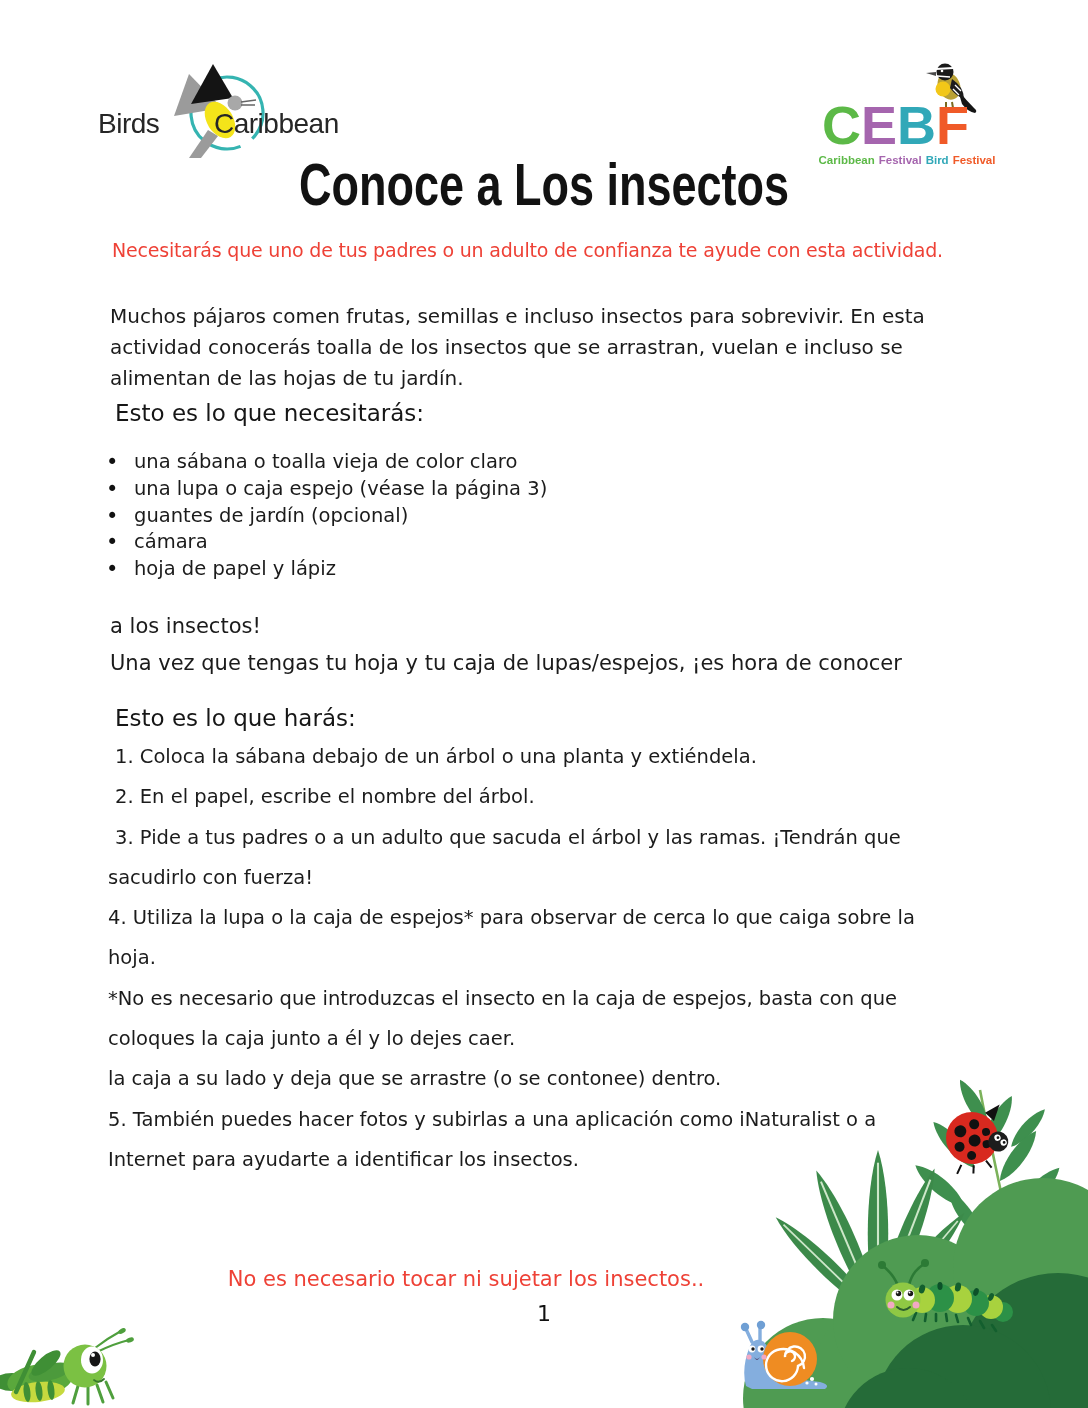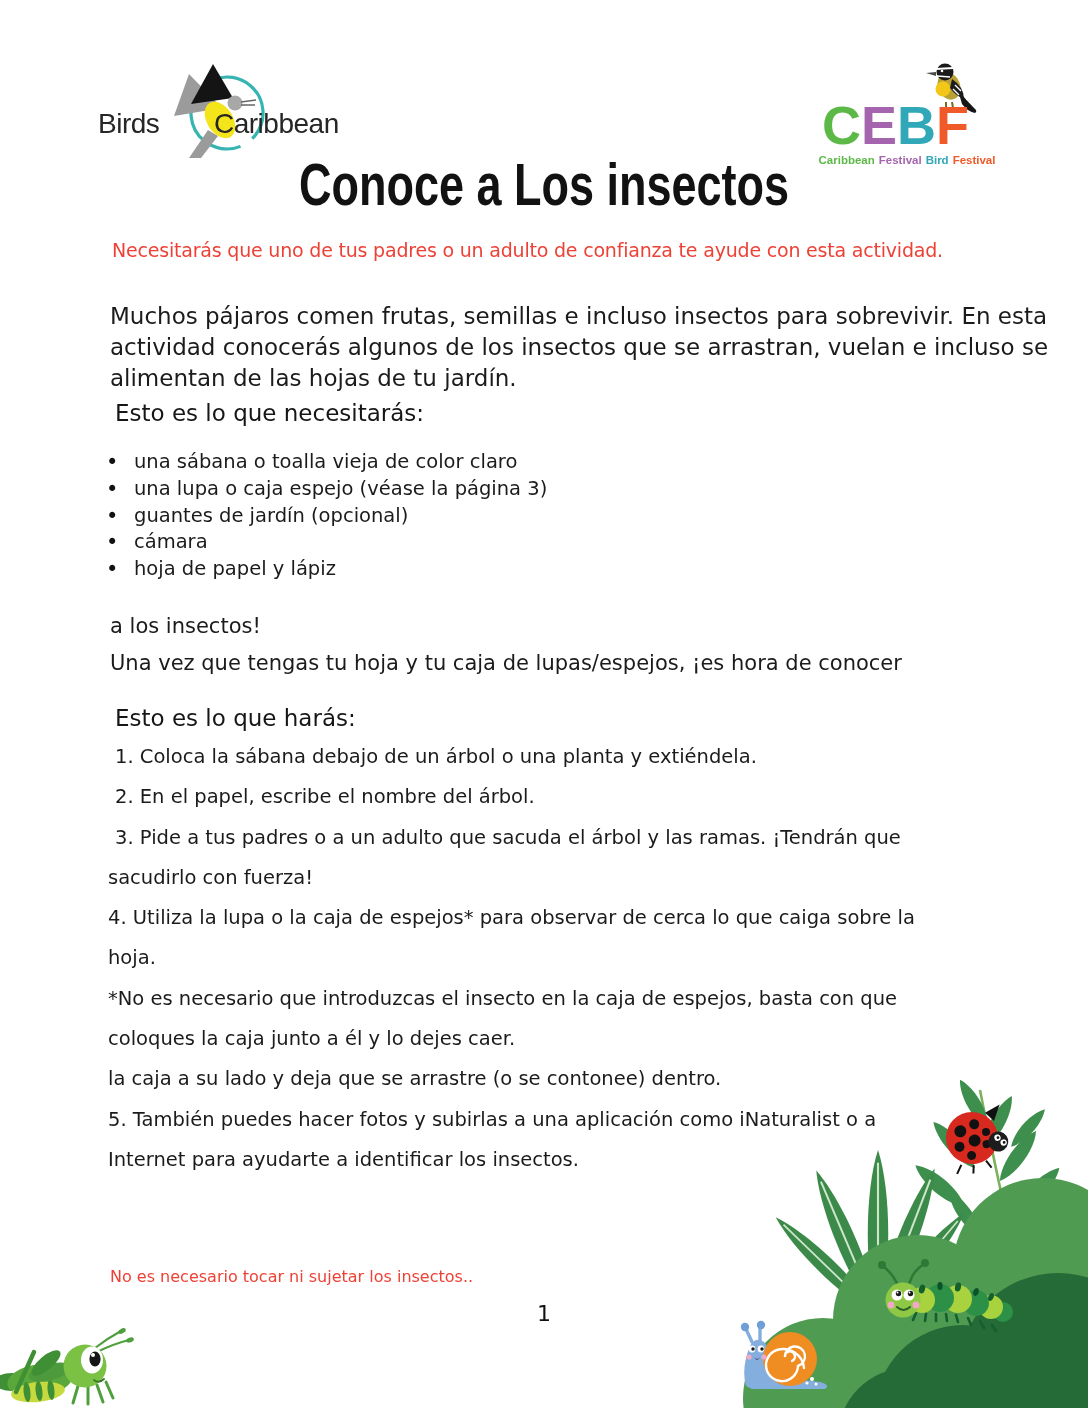--- a/index.html
+++ b/index.html
@@ -19,35 +19,35 @@
   .cebf-tagline{position:absolute;left:0;top:94px;width:190px;text-align:center;
     font-family:"Liberation Sans",sans-serif;font-size:11.5px;font-weight:700;white-space:nowrap;}
   .cebf-tagline span{margin:0 2px;}
   .tg-0{color:#5cb947;} .tg-1{color:#a565ae;} .tg-2{color:#31a8b8;} .tg-3{color:#f05a28;}
   
   .title{position:absolute;left:0;top:150px;width:1088px;text-align:center;
     font-family:"Liberation Sans",sans-serif;font-weight:700;font-size:60px;color:#121212;
     transform:scaleX(0.75);transform-origin:50% 50%;letter-spacing:0;}
   .warning{position:absolute;left:112px;top:239px;width:900px;
     font-size:19px;letter-spacing:-0.2px;color:#ee4136;white-space:nowrap;}
-  .intro{position:absolute;left:110px;top:301px;width:900px;font-size:23px;}
+  .intro{position:absolute;left:110px;top:301px;width:900px;font-size:20px;}
   .intro div{line-height:31px;white-space:nowrap;}
   .h2{position:absolute;font-size:23px;color:#161616;}
   .h-needs{left:115px;top:400px;}
   .h-steps{left:115px;top:705px;text-align:center;}
   .materials{position:absolute;left:104px;top:449px;list-style:none;margin:0;padding:0;font-size:19.5px;}
   .materials li{position:relative;line-height:26.8px;padding-left:30px;white-space:nowrap;}
   .materials li::before{content:"\2022";position:absolute;left:2px;top:0;font-size:21px;color:#111;}
   .transition{position:absolute;left:110px;top:608px;font-size:21px;}
   .transition div{line-height:37px;white-space:nowrap;}
   .steps{position:absolute;left:108px;top:745px;width:920px;font-size:19.5px;}
   .steps .line{line-height:23px;margin-bottom:17.3px;white-space:nowrap;}
   .steps .line:nth-child(-n+3){padding-left:7px;}
-  .note{position:absolute;left:110px;top:1267px;width:712px;
-    font-size:16px;color:#ee4136;}
+  .note{position:absolute;left:110px;top:1267px;width:712px;text-align:center;
+    font-size:21px;color:#ee4136;}
   .pagenum{position:absolute;left:0;top:1301px;width:1088px;text-align:center;font-size:22px;color:#111;}
   
   .scene{position:absolute;right:0;bottom:0;width:360px;height:360px;}
   .grasshopper{position:absolute;left:0;bottom:0;width:160px;height:80px;}
   svg text{font-family:"Liberation Sans",sans-serif;}
 </style>
 </head>
 <body>
 
 <div class="page">
@@ -93,21 +93,21 @@
       <span class="tg-0">Caribbean</span><span class="tg-1">Festival</span><span class="tg-2">Bird</span><span class="tg-3">Festival</span>
     </div>
   </div>
 
   <div class="title">Conoce a Los insectos</div>
 
   <div class="warning">Necesitarás que uno de tus padres o un adulto de confianza te ayude con esta actividad.</div>
 
   <div class="intro">
     <div>Muchos pájaros comen frutas, semillas e incluso insectos para sobrevivir. En esta</div>
-    <div>actividad conocerás algunos de los insectos que se arrastran, vuelan e incluso se</div>
+    <div>actividad conocerás toalla de los insectos que se arrastran, vuelan e incluso se</div>
     <div>alimentan de las hojas de tu jardín.</div>
   </div>
 
   <div class="h2 h-needs">Esto es lo que necesitarás:</div>
   <ul class="materials">
     <li>una sábana o toalla vieja de color claro</li>
     <li>una lupa o caja espejo (véase la página 3)</li>
     <li>guantes de jardín (opcional)</li>
     <li>cámara</li>
     <li>hoja de papel y lápiz</li>

